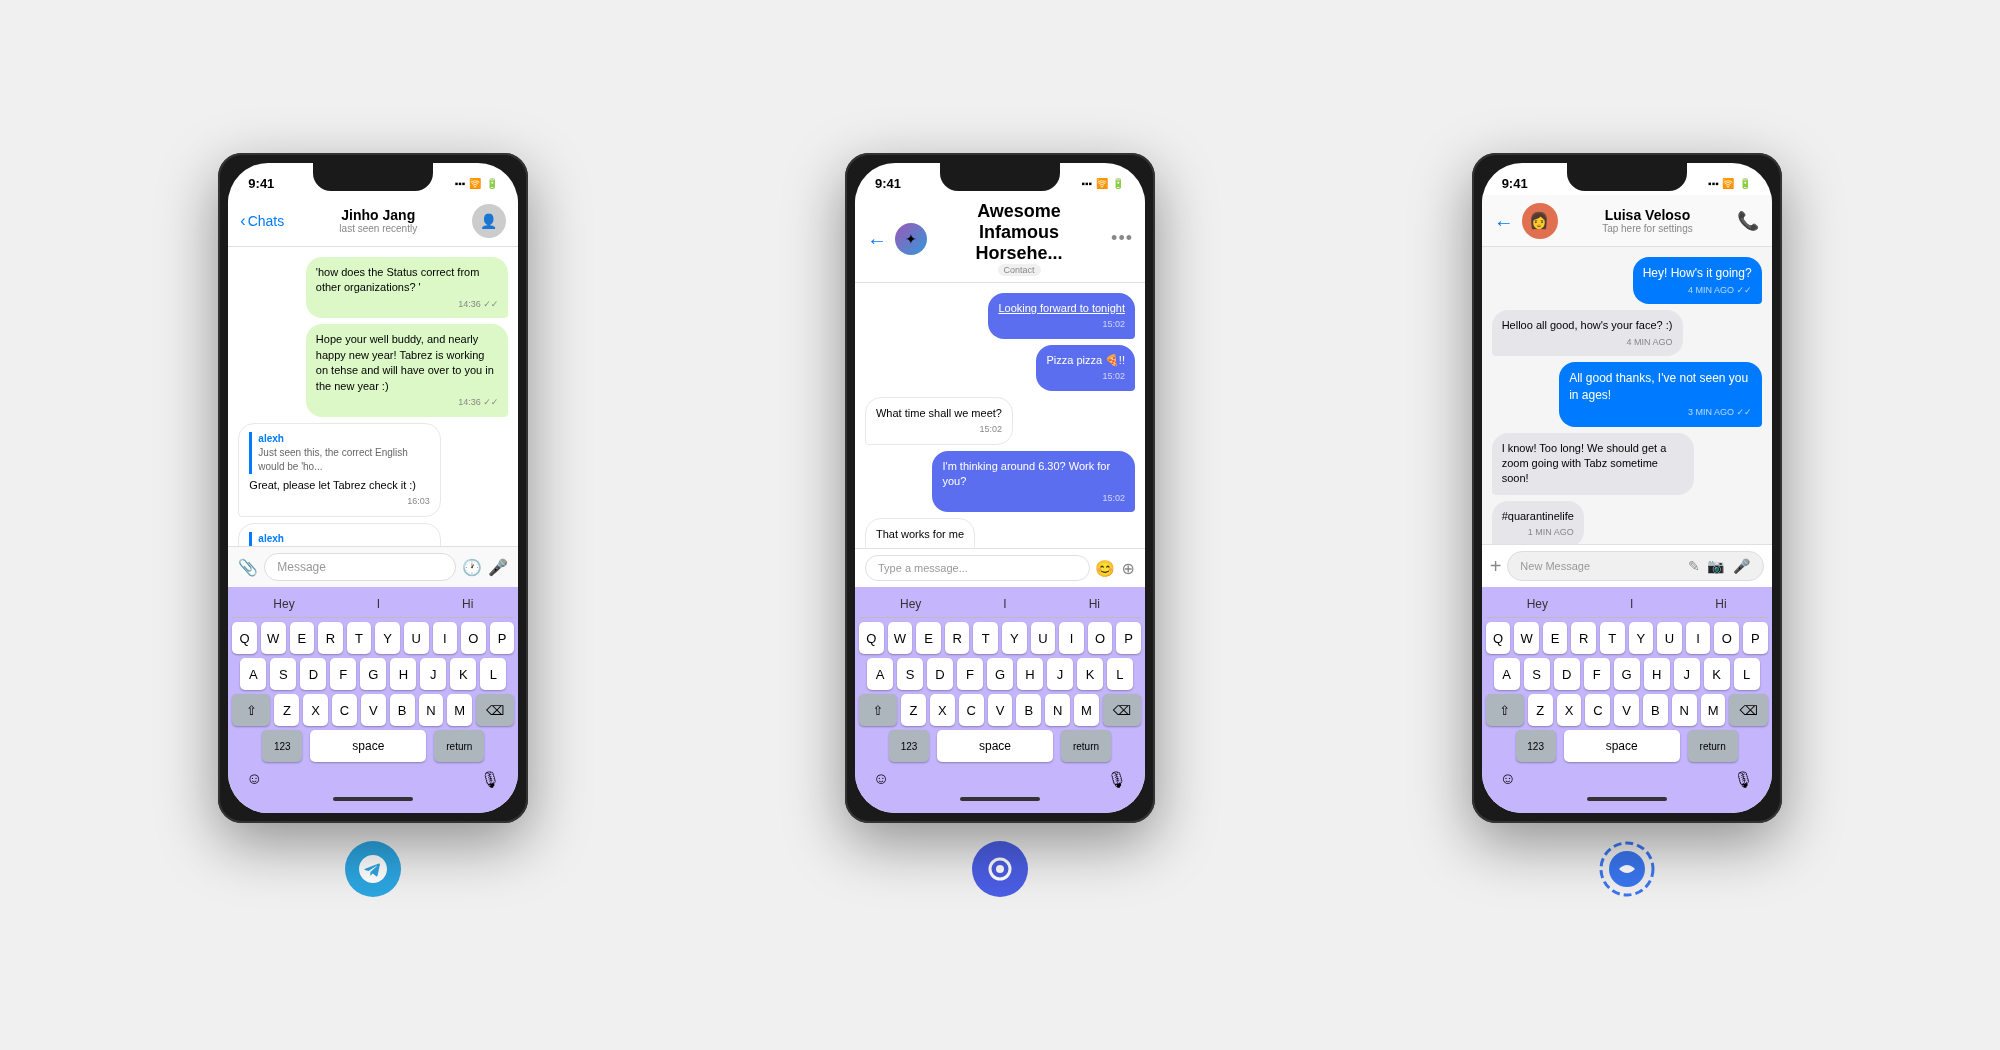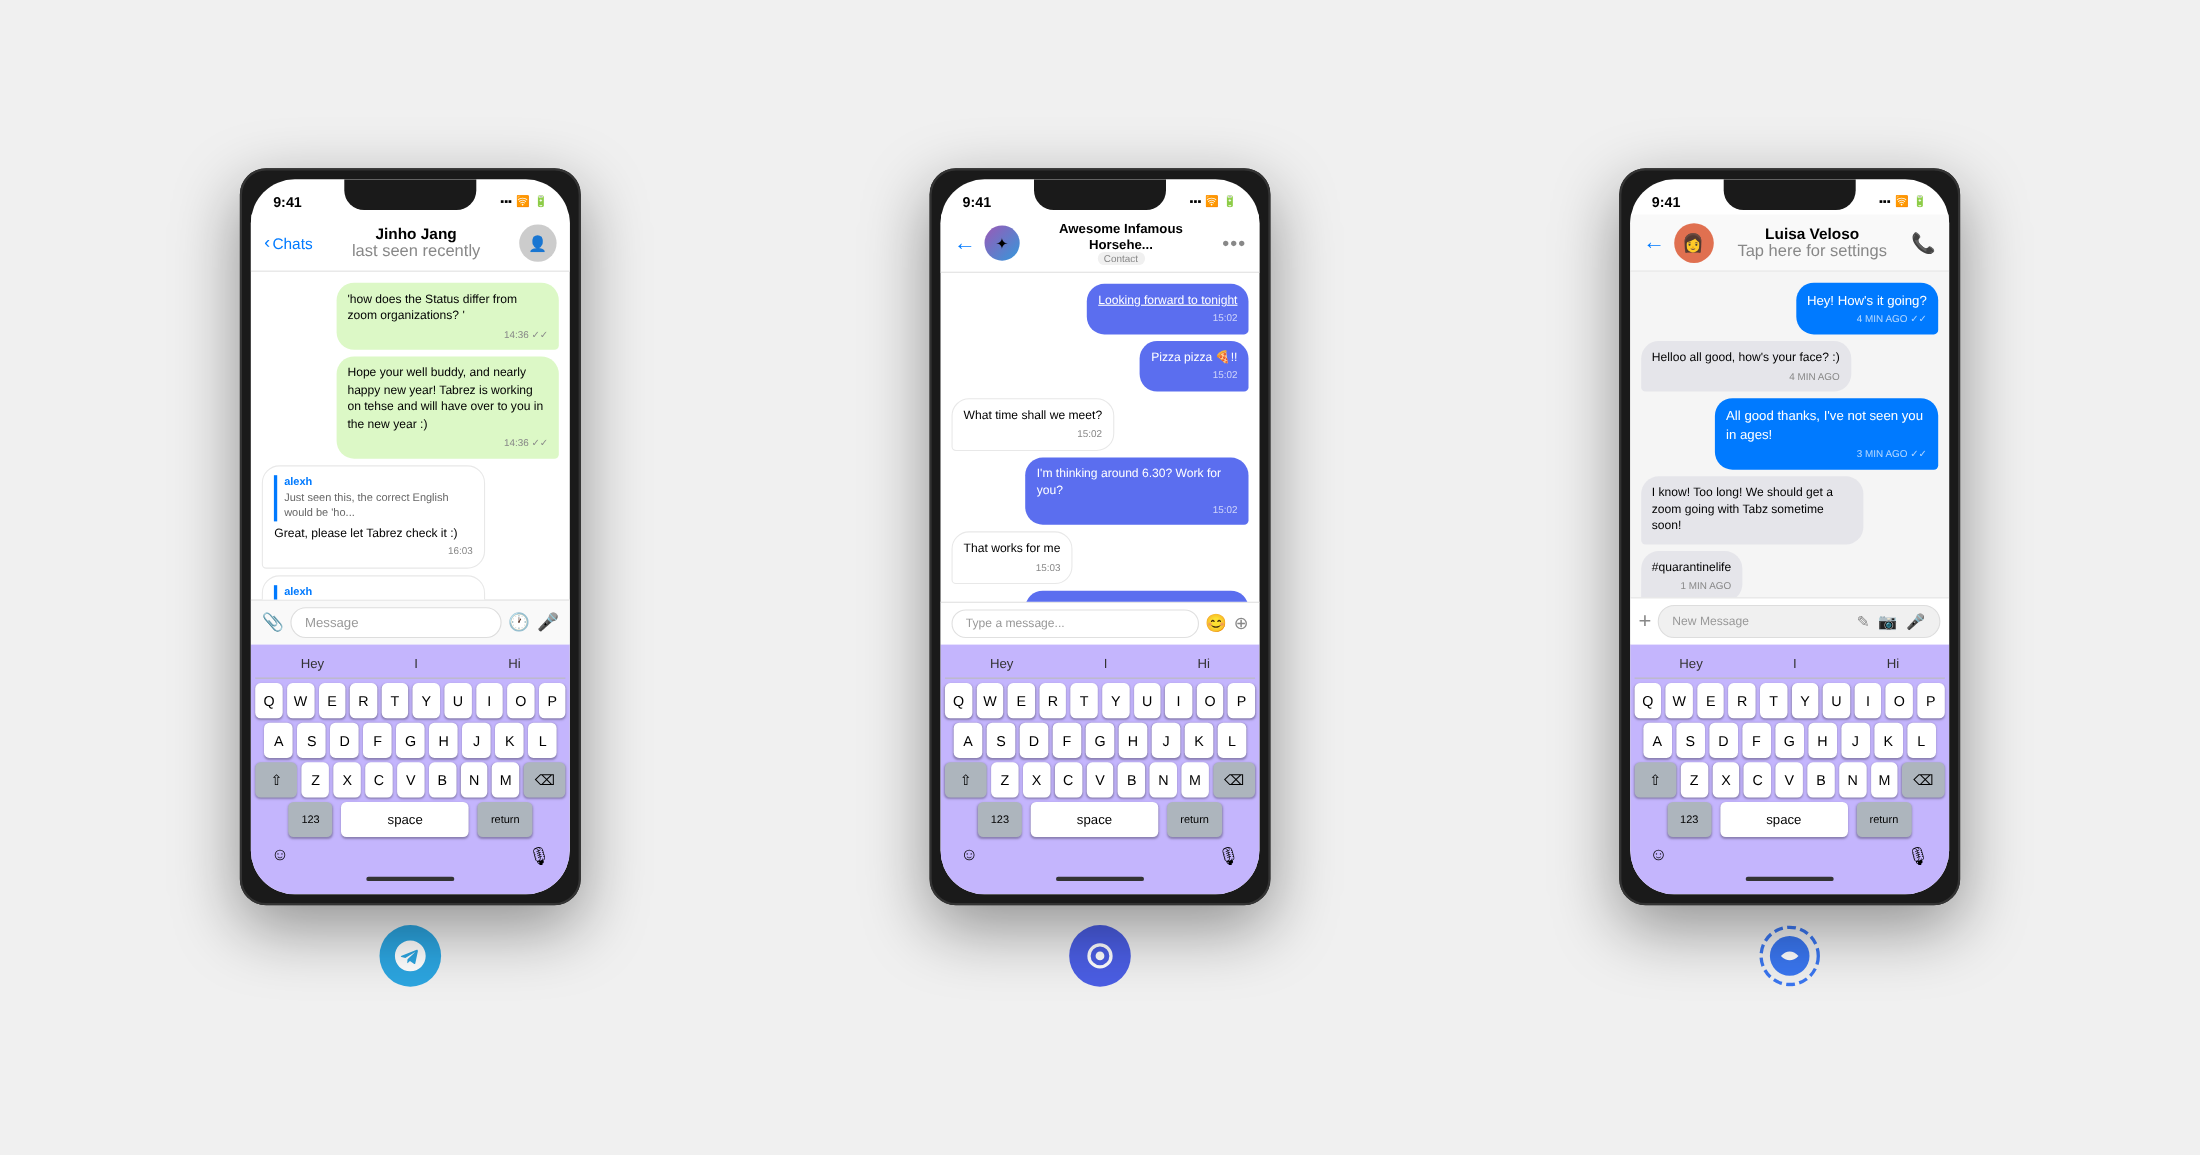--- a/index.html
+++ b/index.html
@@ -97,21 +97,21 @@
       text-align: center;
     }
 
     .header-name {
       font-size: 14px;
       font-weight: 600;
       color: #000;
     }
 
     .header-sub {
-      font-size: 15px;
+      font-size: 10px;
       color: #888;
     }
 
     .avatar {
       width: 34px;
       height: 34px;
       border-radius: 50%;
       background: #ccc;
       display: flex;
       align-items: center;
@@ -407,21 +407,21 @@
         </div>
         <div class="header-center">
           <div class="header-name">Jinho Jang</div>
           <div class="header-sub">last seen recently</div>
         </div>
         <div class="avatar">👤</div>
       </div>
 
       <div class="messages">
         <div class="msg msg-out">
-          <div style="font-size:11px;">'how does the Status differ from zoom organizations? '</div>
+          <div style="font-size:11px;">'how does the Status correct from other organizations? '</div>
           <div class="msg-time">14:36 ✓✓</div>
         </div>
         <div class="msg msg-out">
           <div style="font-size:11px;">Hope your well buddy, and nearly happy new year! Tabrez is working on tehse and will have over to you in the new year :)</div>
           <div class="msg-time">14:36 ✓✓</div>
         </div>
         <div class="msg msg-in">
           <div class="msg-quote">
             <div class="quote-author">alexh</div>
             <div>Just seen this, the correct English would be 'ho...</div>
@@ -521,21 +521,21 @@
           <span>▪▪▪</span>
           <span>🛜</span>
           <span>🔋</span>
         </div>
       </div>
 
       <div class="chat-header beeper-header">
         <span class="back-btn" style="font-size:20px;">←</span>
         <div style="width:32px;height:32px;border-radius:50%;background:linear-gradient(135deg,#9b59b6,#3498db);display:flex;align-items:center;justify-content:center;font-size:14px;">✦</div>
         <div class="header-center">
-          <div class="header-name" style="font-size:12px;">Awesome Infamous Horsehe...</div>
+          <div class="header-name" style="font-size:18px;">Awesome Infamous Horsehe...</div>
           <div style="display:flex;align-items:center;gap:4px;justify-content:center;">
             <span class="header-contact-badge">Contact</span>
           </div>
         </div>
         <span class="three-dots">•••</span>
       </div>
 
       <div class="messages">
         <div class="msg msg-out-blue">
           <div style="font-size:11px;text-decoration:underline;">Looking forward to tonight</div>

